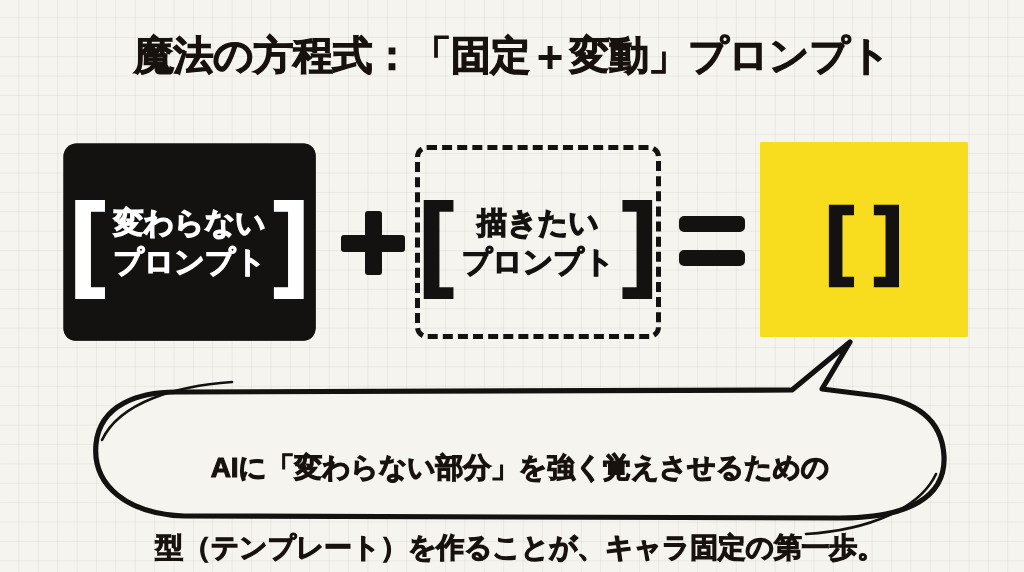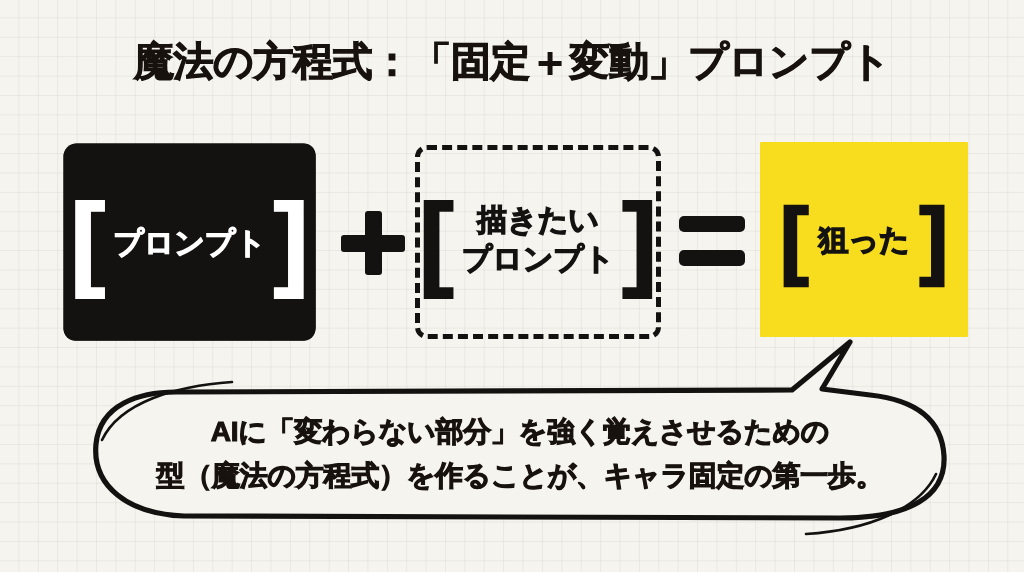--- a/index.html
+++ b/index.html
@@ -24,21 +24,21 @@
       linear-gradient(to bottom, rgba(150,148,140,0.13) 1px, transparent 1px);
     background-size: 19.4px 19.4px;
     background-position: -1px -2px;
     overflow: hidden;
   }
 
   
   #title {
     position: absolute;
     left: 0;
-    top: 36px;
+    top: 30px;
     width: 1024px;
     text-align: center;
     font-size: 40px;
     line-height: 50px;
     font-weight: 900;
     letter-spacing: -0.5px;
     color: #18120f;
     -webkit-text-stroke: 1.1px #18120f;
     white-space: nowrap;
   }
@@ -133,21 +133,20 @@
   #box-variable .bracketed { color: #131210; }
   #box-variable .brk {
     font-size: 104px;
     -webkit-text-stroke: 2.2px #131210;
     margin-top: -4px;
   }
   #box-variable .brk-lines {
     font-size: 30px;
     line-height: 39px;
     letter-spacing: -0.2px;
-    font-family: Liberation Mono, monospace;
     -webkit-text-stroke: 1.3px #131210;
   }
 
   
   #box-result .bracketed { color: #131210; gap: 10px; }
   #box-result .brk {
     font-size: 86px;
     -webkit-text-stroke: 2.4px #131210;
     margin-top: -3px;
   }
@@ -217,35 +216,36 @@
     top: 72px;
     width: 880px;
     text-align: center;
     color: #18120f;
     font-weight: 900;
     font-size: 28px;
     line-height: 44px;
     letter-spacing: -0.3px;
     -webkit-text-stroke: 1.1px #18120f;
   }
-  #bubble-text > div { white-space: nowrap; }
+  #bubble-text > div { white-space: nowrap; margin-top: 36px; }
 </style>
 </head>
 <body>
 
 <div id="canvas">
 
   <div id="title">魔法の方程式：「固定＋変動」プロンプト</div>
 
   <div id="equation">
 
     <div class="eq-box" id="box-fixed">
       <div class="bracketed">
         <span class="brk">[</span>
         <div class="brk-lines">
+          <div>変わらない</div>
           <div>プロンプト</div>
         </div>
         <span class="brk">]</span>
       </div>
     </div>
 
     <div id="op-plus">
       <span class="bar-h"></span>
       <span class="bar-v"></span>
     </div>
@@ -263,21 +263,20 @@
 
     <div id="op-equals">
       <span class="bar b1"></span>
       <span class="bar b2"></span>
     </div>
 
     <div class="eq-box" id="box-result">
       <div class="bracketed">
         <span class="brk">[</span>
         <div class="brk-lines">
-          <div>狙った</div>
         </div>
         <span class="brk">]</span>
       </div>
     </div>
 
   </div>
 
   <div id="bubble-wrap">
     <svg id="bubble-svg" viewBox="0 0 880 215" xmlns="http://www.w3.org/2000/svg">
 
@@ -290,17 +289,17 @@
                L 742 51
                L 770 4
                L 712 52
                L 96 54 Z"></path>
 
       <path fill="none" stroke="#131210" stroke-width="2.6" stroke-linecap="round" d="M 152 44 C 96 48, 40 64, 22 102"></path>
       <path fill="none" stroke="#131210" stroke-width="2.6" stroke-linecap="round" d="M 726 196 C 790 192, 840 170, 856 136"></path>
     </svg>
     <div id="bubble-text">
       <div>AIに「変わらない部分」を強く覚えさせるための</div>
-      <div>型（魔法の方程式）を作ることが、キャラ固定の第一歩。</div>
+      <div>型（テンプレート）を作ることが、キャラ固定の第一歩。</div>
     </div>
   </div>
 
 </div>
 
 </body></html>

